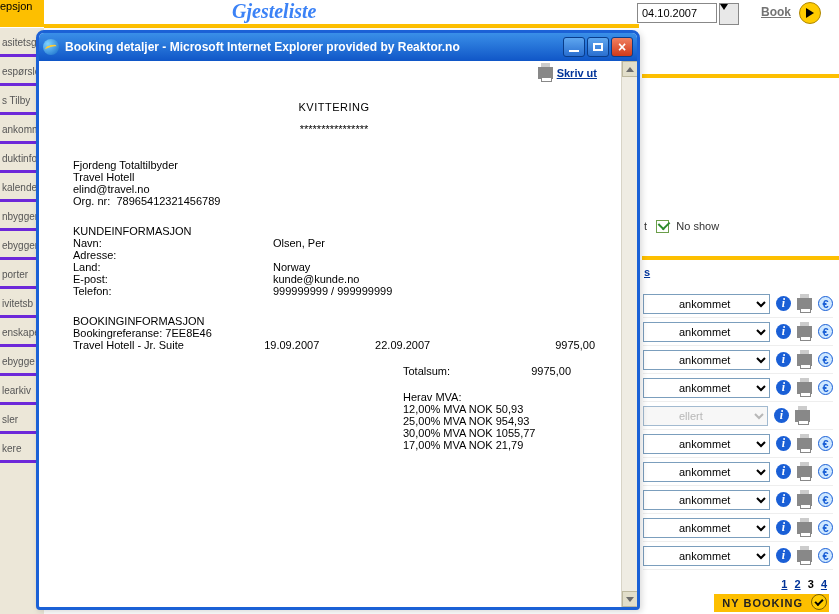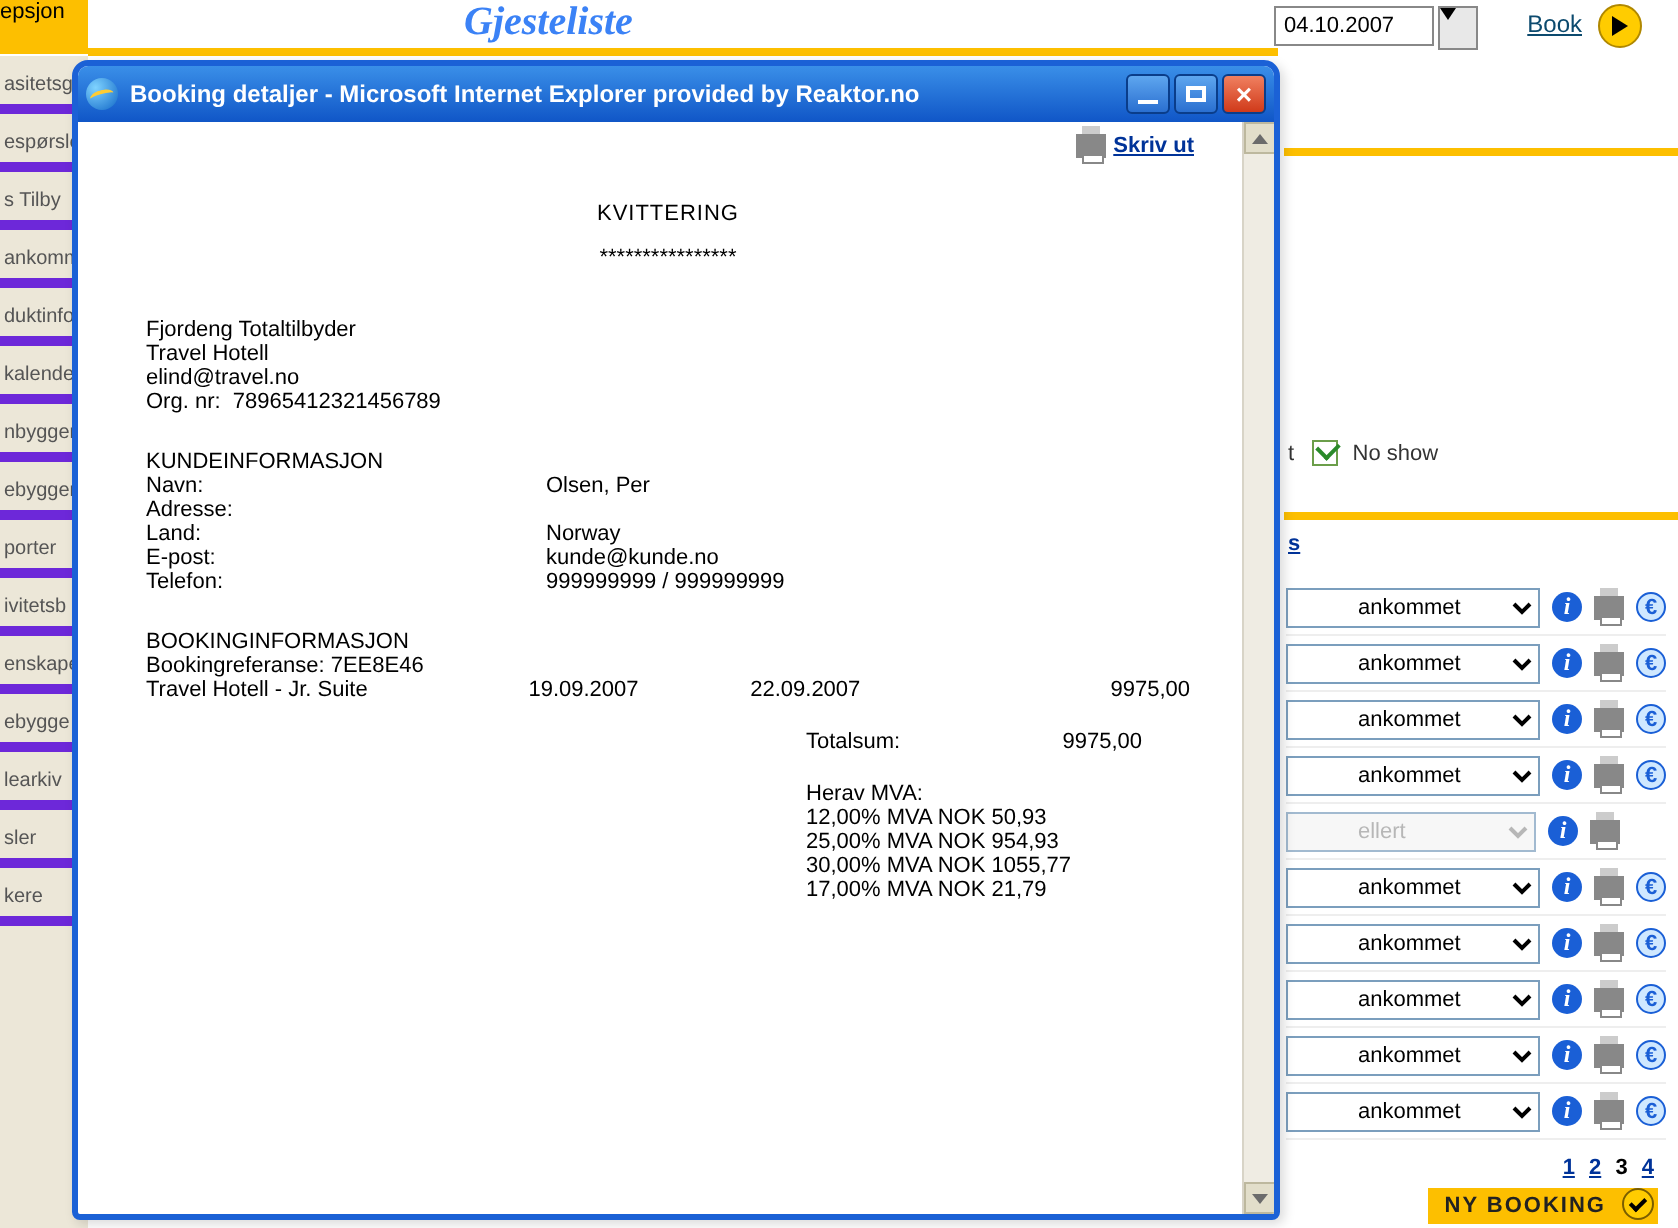--- a/index.html
+++ b/index.html
@@ -3,29 +3,29 @@
 <meta charset="utf-8">
 <style>
   * { box-sizing: border-box; }
   html, body { margin: 0; padding: 0; font-family: Verdana, Arial, sans-serif; font-size: 11px; color: #000; }
   
   .bg { position: relative; width: 839px; height: 614px; overflow: hidden; background: #fff; }
 
   
   .sidebar { position: absolute; left: 0; top: 0; width: 44px; height: 614px; }
   .sidebar .sidebar-top { height: 28px; background: #fdbf00; border-bottom: 1px solid #fff; }
-  .sidebar .sidebar-item { height: 29px; line-height: 29px; background: #ece7d8; border-bottom: 5px solid #6d28d9; font-size: 10px; color: #555; padding-left: 2px; overflow: hidden; white-space: nowrap; }
+  .sidebar .sidebar-item { height: 29px; line-height: 29px; background: #ece7d8; border-bottom: 3px solid #6d28d9; font-size: 10px; color: #555; padding-left: 2px; overflow: hidden; white-space: nowrap; }
   .sidebar .sidebar-fill { background: #ece7d8; height: 100%; }
 
   
   .page-header { position: absolute; left: 44px; top: 0; right: 0; height: 28px; background: #fff; }
   .page-title { position:absolute; left: 188px; top: 0; font-size: 20px; font-family: Georgia, "Times New Roman", serif; font-style: italic; color: #3b82f6; font-weight: bold;}
   .page-header .date-box { position: absolute; right: 122px; top: 3px; width: 80px; height: 20px; border: 1px solid #888; font-size: 11px; padding: 0 4px; background:#fff; }
   .page-header .date-dd { position: absolute; right: 100px; top: 3px; width: 20px; height: 22px; border: 1px solid #888; background: #e8e8e8; text-align: center; line-height: 18px; }
-  .page-header .book-link { position: absolute; right: 48px; top: 5px; font-size: 12px; color: #0c4a6e; text-decoration: underline; font-weight: normal;}
+  .page-header .book-link { position: absolute; right: 48px; top: 5px; font-size: 12px; color: #737373; text-decoration: underline; font-weight: bold;}
   .page-header .go-btn { position: absolute; right: 18px; top: 2px; width: 22px; height: 22px; border-radius: 50%; background: #ffcc00; border: 1px solid #b08800; display:flex; align-items:center; justify-content:center;}
   .arrow-right { width:0; height:0; border-top:5px solid transparent; border-bottom:5px solid transparent; border-left:8px solid #000; }
 
   .yellow-bar { position:absolute; left:642px; right:0; height:4px; background:#fdbf00; }
 
   .noshow-area { position:absolute; left:644px; top:220px; color:#333; font-size:11px; }
   .checkbox { display:inline-block; width:13px; height:13px; border:1px solid #6b9e4a; background:#fff; margin-right:4px; vertical-align:-3px; position:relative;}
   .checkbox::after{ content:""; position:absolute; left:2px; top:-1px; width:8px; height:6px; border-left:2px solid #2a8a2a; border-bottom:2px solid #2a8a2a; transform:rotate(-45deg);}
   .s-link { position:absolute; left:644px; top:266px; color:#003399; text-decoration:underline; font-size:11px; font-weight:bold;}
 

